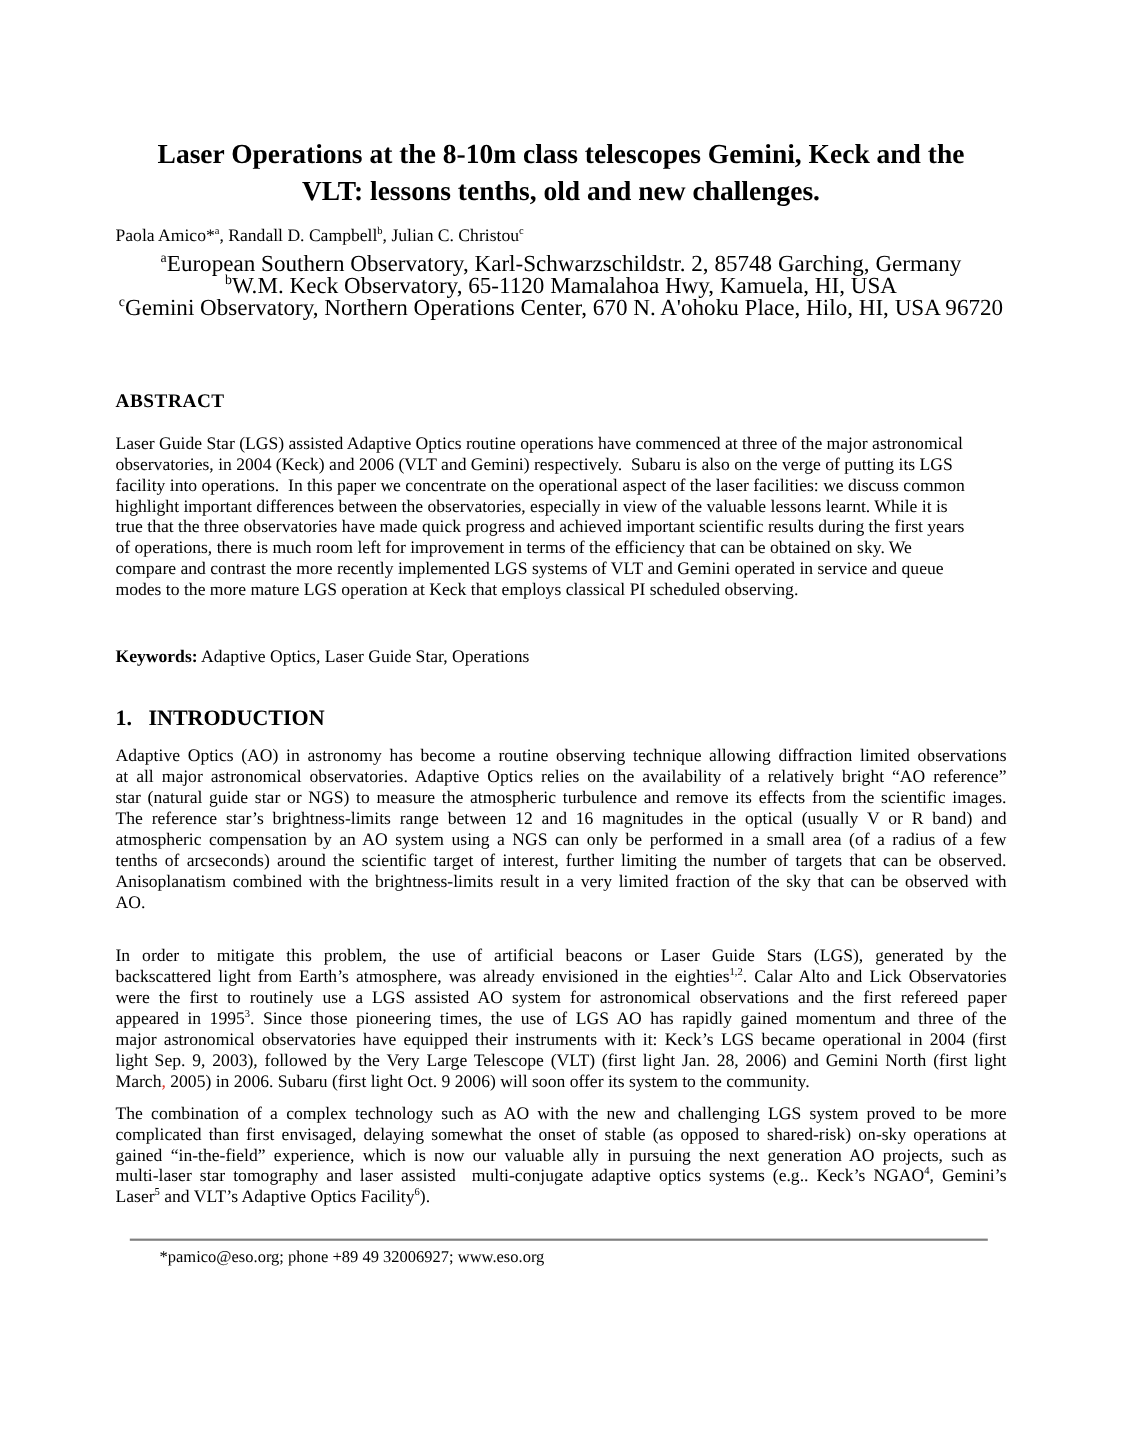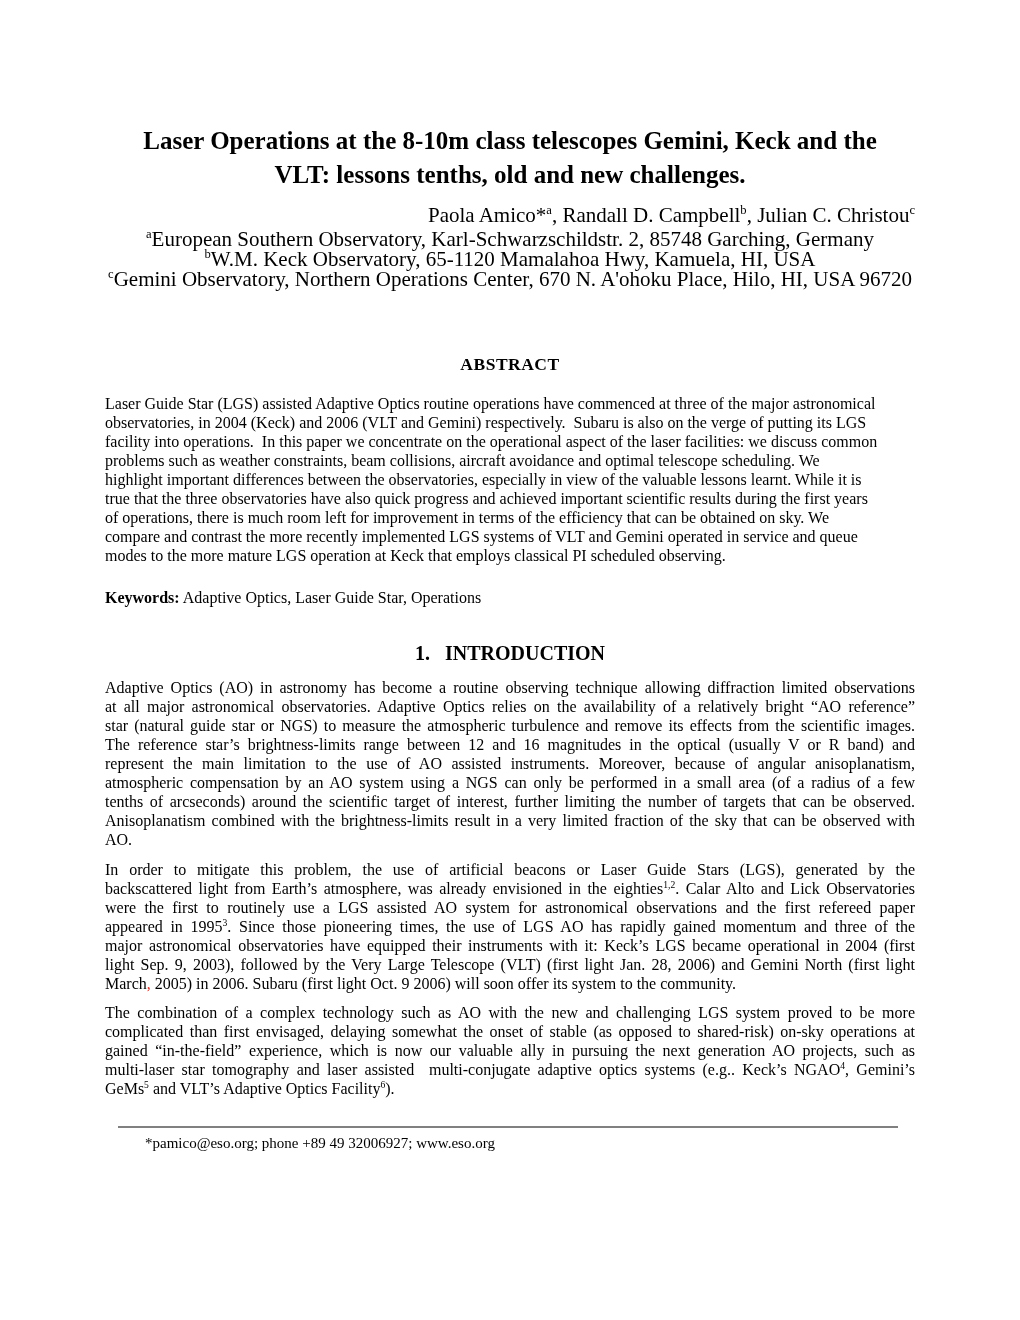--- a/index.html
+++ b/index.html
@@ -8,24 +8,24 @@
     width:1020px;height:1320px;
     background:#ffffff;
     color:#000000;
     font-family:"Liberation Serif","DejaVu Serif",serif;
     overflow:hidden;
   }
   .content{position:absolute;left:105px;top:0;width:810px;height:1320px;}
   .blk{position:absolute;left:0;width:810px;}
   .title{top:124px;text-align:center;font-weight:bold;font-size:25px;line-height:34px;}
   .title .tline{white-space:nowrap;}
-  .authors{top:204px;text-align:right;font-size:21px;line-height:22px;white-space:nowrap;}
+  .authors{top:204px;text-align:left;font-size:16px;line-height:22px;white-space:nowrap;}
   .affils{top:229px;font-size:21px;line-height:20px;}
   .affils .line{text-align:center;white-space:nowrap;}
-  .head{text-align:center;font-weight:bold;}
+  .head{font-weight:bold;}
   .abs-head{top:353px;font-size:17.5px;line-height:22px;letter-spacing:0.5px;}
   .intro-head{top:641px;font-size:20px;line-height:24px;}
   .para{font-size:16px;line-height:19px;}
   .abs-body{top:394px;}
   .keywords{top:588px;font-size:16px;line-height:19px;}
   .p1{top:678px;}
   .p2{top:860px;}
   .p3{top:1003px;}
   .just .line{text-align:justify;text-align-last:justify;text-justify:inter-word;}
   .just .line:last-child{text-align:left;text-align-last:left;}
@@ -53,38 +53,36 @@
         <div class="line"><span class="sup">b</span><span>W.M. Keck Observatory, 65-1120 Mamalahoa Hwy, Kamuela, HI, USA</span></div>
         <div class="line"><span class="sup">c</span><span>Gemini Observatory, Northern Operations Center, 670 N. A'ohoku Place, Hilo, HI, USA 96720</span></div>
       </div>
 
     <div class="blk head abs-head">ABSTRACT</div>
 
     <div class="blk para ragged abs-body">
         <div class="line">Laser Guide Star (LGS) assisted Adaptive Optics routine operations have commenced at three of the major astronomical</div>
         <div class="line">observatories, in 2004 (Keck) and 2006 (VLT and Gemini) respectively.&nbsp; Subaru is also on the verge of putting its LGS</div>
         <div class="line">facility into operations.&nbsp; In this paper we concentrate on the operational aspect of the laser facilities: we discuss common</div>
-        <div class="line">problems such as weather constraints, beam collisions, aircraft avoidance and optimal telescope scheduling. We</div>
         <div class="line">highlight important differences between the observatories, especially in view of the valuable lessons learnt. While it is</div>
-        <div class="line">true that the three observatories have also quick progress and achieved important scientific results during the first years</div>
+        <div class="line">true that the three observatories have made quick progress and achieved important scientific results during the first years</div>
         <div class="line">of operations, there is much room left for improvement in terms of the efficiency that can be obtained on sky. We</div>
         <div class="line">compare and contrast the more recently implemented LGS systems of VLT and Gemini operated in service and queue</div>
         <div class="line">modes to the more mature LGS operation at Keck that employs classical PI scheduled observing.</div>
       </div>
 
     <div class="blk keywords"><span class="b">Keywords:</span><span> Adaptive Optics, Laser Guide Star, Operations</span></div>
 
     <div class="blk head intro-head">1.&nbsp;&nbsp; INTRODUCTION</div>
 
     <div class="blk para just p1">
         <div class="line">Adaptive Optics (AO) in astronomy has become a routine observing technique allowing diffraction limited observations</div>
         <div class="line">at all major astronomical observatories. Adaptive Optics relies on the availability of a relatively bright “AO reference”</div>
         <div class="line">star (natural guide star or NGS) to measure the atmospheric turbulence and remove its effects from the scientific images.</div>
         <div class="line">The reference star’s brightness-limits range between 12 and 16 magnitudes in the optical (usually V or R band) and</div>
-        <div class="line">represent the main limitation to the use of AO assisted instruments. Moreover, because of angular anisoplanatism,</div>
         <div class="line">atmospheric compensation by an AO system using a NGS can only be performed in a small area (of a radius of a few</div>
         <div class="line">tenths of arcseconds) around the scientific target of interest, further limiting the number of targets that can be observed.</div>
         <div class="line">Anisoplanatism combined with the brightness-limits result in a very limited fraction of the sky that can be observed with</div>
         <div class="line">AO.</div>
       </div>
 
     <div class="blk para just p2">
         <div class="line">In order to mitigate this problem, the use of artificial beacons or Laser Guide Stars (LGS), generated by the</div>
         <div class="line"><span>backscattered light from Earth’s atmosphere, was already envisioned in the eighties</span><span class="sup">1,2</span><span>. Calar Alto and Lick Observatories</span></div>
         <div class="line">were the first to routinely use a LGS assisted AO system for astronomical observations and the first refereed paper</div>
@@ -92,21 +90,21 @@
         <div class="line">major astronomical observatories have equipped their instruments with it: Keck’s LGS became operational in 2004 (first</div>
         <div class="line">light Sep. 9, 2003), followed by the Very Large Telescope (VLT) (first light Jan. 28, 2006) and Gemini North (first light</div>
         <div class="line"><span>March</span><span style="color: rgb(221, 47, 35);">,</span><span> 2005) in 2006. Subaru (first light Oct. 9 2006) will soon offer its system to the community.</span></div>
       </div>
 
     <div class="blk para just p3">
         <div class="line">The combination of a complex technology such as AO with the new and challenging LGS system proved to be more</div>
         <div class="line">complicated than first envisaged, delaying somewhat the onset of stable (as opposed to shared-risk) on-sky operations at</div>
         <div class="line">gained “in-the-field” experience, which is now our valuable ally in pursuing the next generation AO projects, such as</div>
         <div class="line"><span>multi-laser star tomography and laser assisted&nbsp; multi-conjugate adaptive optics systems (e.g.. Keck’s NGAO</span><span class="sup">4</span><span>, Gemini’s</span></div>
-        <div class="line"><span>GeMs</span><span class="sup">5</span><span> and VLT’s Adaptive Optics Facility</span><span class="sup">6</span><span>).</span></div>
+        <div class="line"><span>Laser</span><span class="sup">5</span><span> and VLT’s Adaptive Optics Facility</span><span class="sup">6</span><span>).</span></div>
       </div>
 
     <div class="blk rule"></div>
 
     <div class="blk footnote">*pamico@eso.org; phone +89 49 32006927; www.eso.org</div>
 
   </div>
 </div>
 
 </body></html>

